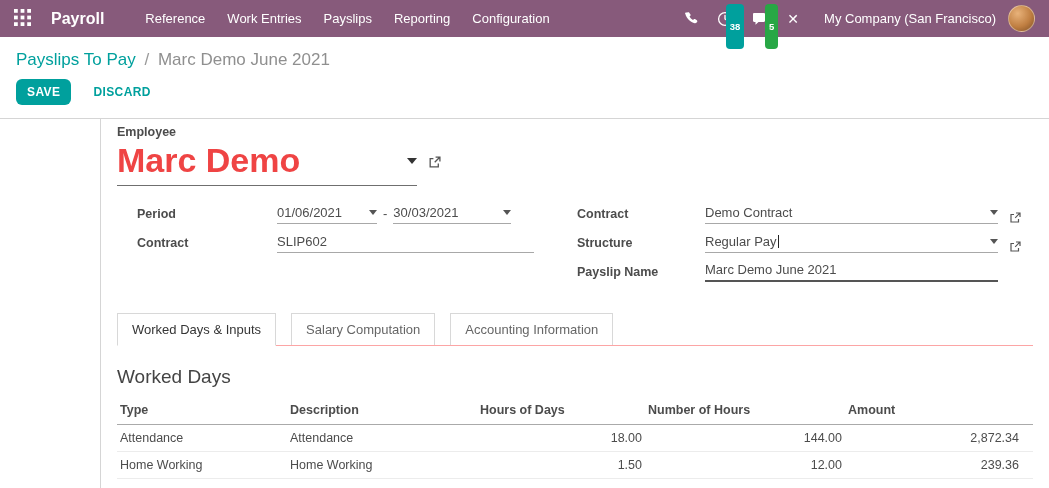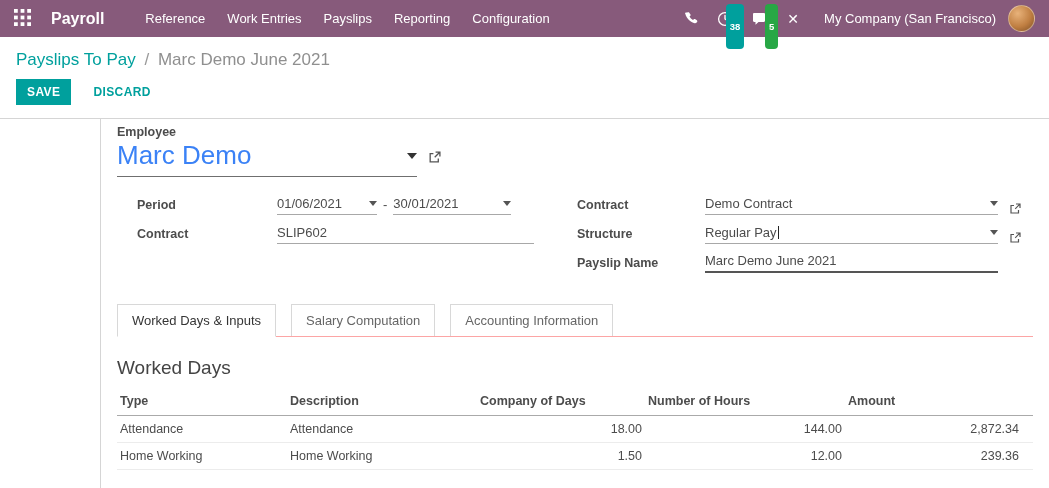--- a/index.html
+++ b/index.html
@@ -36,21 +36,21 @@
     border:1px solid rgba(255,255,255,.4);
   }
 
   
   .breadcrumb-bar { padding:13px 16px 9px; font-size:17px; }
   .crumb-link { color:#00A09D; cursor:pointer; }
   .crumb-sep { color:#9a9a9a; margin:0 4px; }
   .crumb-current { color:#8f8f8f; }
   .button-bar { padding:0 16px 13px; display:flex; align-items:center; }
   .btn-save {
-    background:#00A09D; color:#fff; border:none; border-radius:0;
+    background:#00A09D; color:#fff; border:none; border-radius:6px;
     font-size:12px; font-weight:bold; letter-spacing:.4px;
     padding:6px 11px; cursor:pointer; font-family:inherit;
   }
   .btn-discard {
     background:none; border:none; color:#00A09D; font-weight:bold;
     font-size:12px; letter-spacing:.4px; margin-left:16px; cursor:pointer; font-family:inherit;
   }
 
   
   .content { border-top:1px solid #d5d5d5; height:384px; }
@@ -59,21 +59,21 @@
     border-left:1px solid #d5d5d5; padding:6px 16px 0;
   }
 
   .field-label { font-weight:bold; font-size:12.5px; color:#4c4c4c; }
 
   .employee-block { margin-bottom:18px; }
   .employee-name-row {
     display:flex; align-items:center; width:300px;
     border-bottom:1px solid #6f6f6f; padding-bottom:5px; margin-top:2px;
   }
-  .employee-name { font-size:26px; color:#3b82f6; flex:1; line-height:1.15; cursor:text; white-space:nowrap; }
+  .employee-name { font-size:34px; color:#ef4444; flex:1; line-height:1.15; cursor:text; white-space:nowrap;font-weight:bold; }
   .caret { width:0; height:0; border-left:4px solid transparent; border-right:4px solid transparent; border-top:5px solid #555; cursor:pointer; flex-shrink:0; }
   .caret-lg { border-left-width:5px; border-right-width:5px; border-top-width:6px; border-top-color:#333; }
   .ext-link { margin-left:11px; cursor:pointer; display:inline-flex; flex-shrink:0; }
 
   .form-grid { display:flex; }
   .col-left { width:440px; }
   .col-right { flex:1; }
   .field-row { display:flex; align-items:flex-end; margin-bottom:9px; min-height:20px;padding-left:20px; }
   .col-left .field-label { width:140px; padding-bottom:3px; }
   .col-right .field-label { width:128px; padding-bottom:3px; }
@@ -195,21 +195,21 @@
     <div class="form-grid">
       <div class="col-left">
         <div class="field-row">
           <span class="field-label">Period</span>
           <span class="input-underline w-date1">
             <span class="val">01/06/2021</span>
             <span class="caret"></span>
           </span>
           <span class="date-sep">-</span>
           <span class="input-underline w-date2">
-            <span class="val">30/01/2021</span>
+            <span class="val">30/03/2021</span>
             <span class="caret"></span>
           </span>
         </div>
         <div class="field-row">
           <span class="field-label">Contract</span>
           <span class="input-underline w-ref">
             <span class="val">SLIP602</span>
           </span>
         </div>
       </div>
@@ -265,21 +265,21 @@
         <col style="width:170px">
           <col style="width:190px">
           <col style="width:168px">
           <col style="width:200px">
           <col style="width:188px">
       </colgroup>
       <thead>
         <tr>
           <th>Type</th>
           <th>Description</th>
-          <th class="num">Company of Days</th>
+          <th class="num">Hours of Days</th>
           <th class="num">Number of Hours</th>
           <th class="num col-amount">Amount</th>
         </tr>
       </thead>
       <tbody>
         <tr>
           <td>Attendance</td>
           <td>Attendance</td>
           <td class="num">18.00</td>
           <td class="num">144.00</td>

